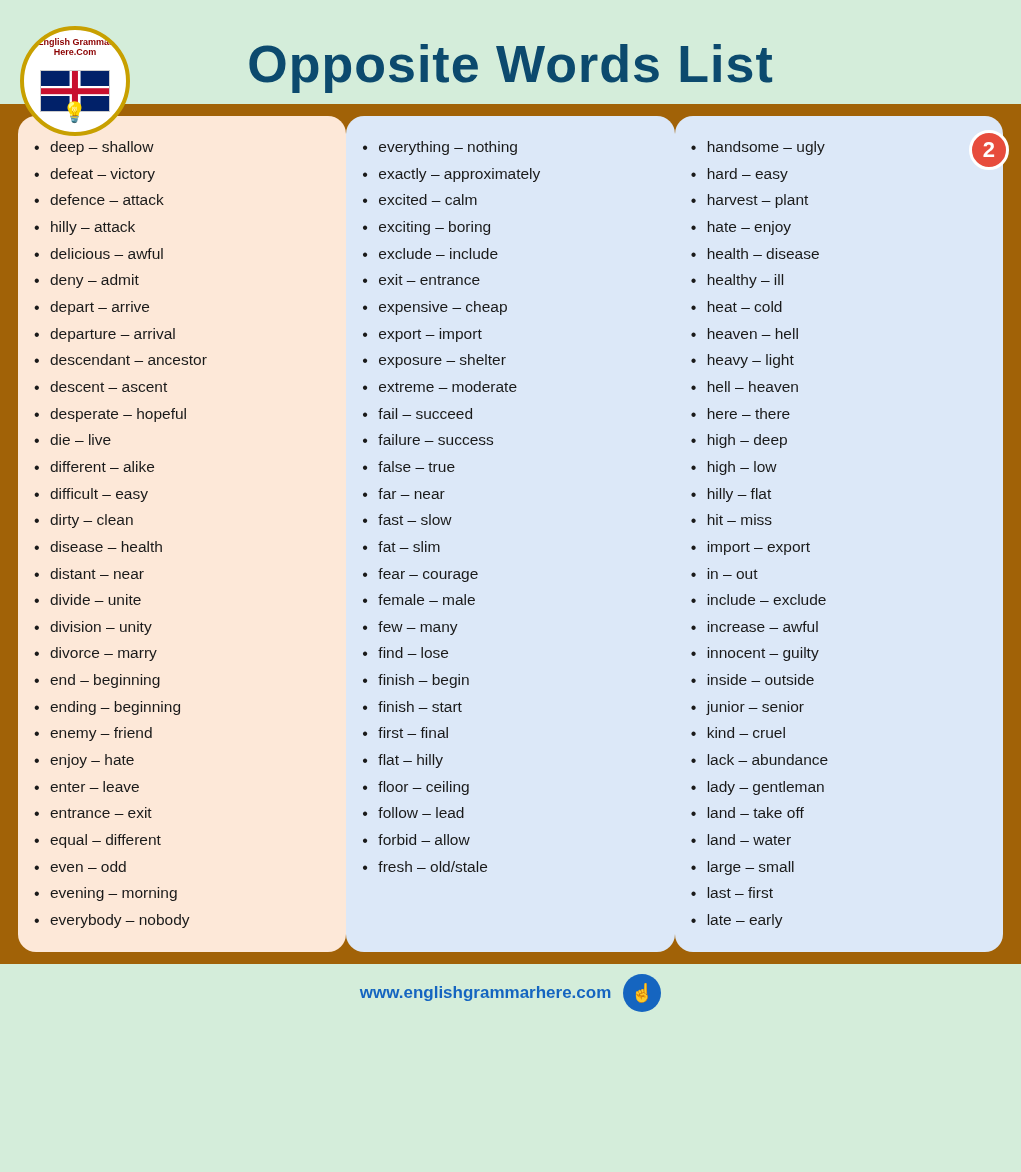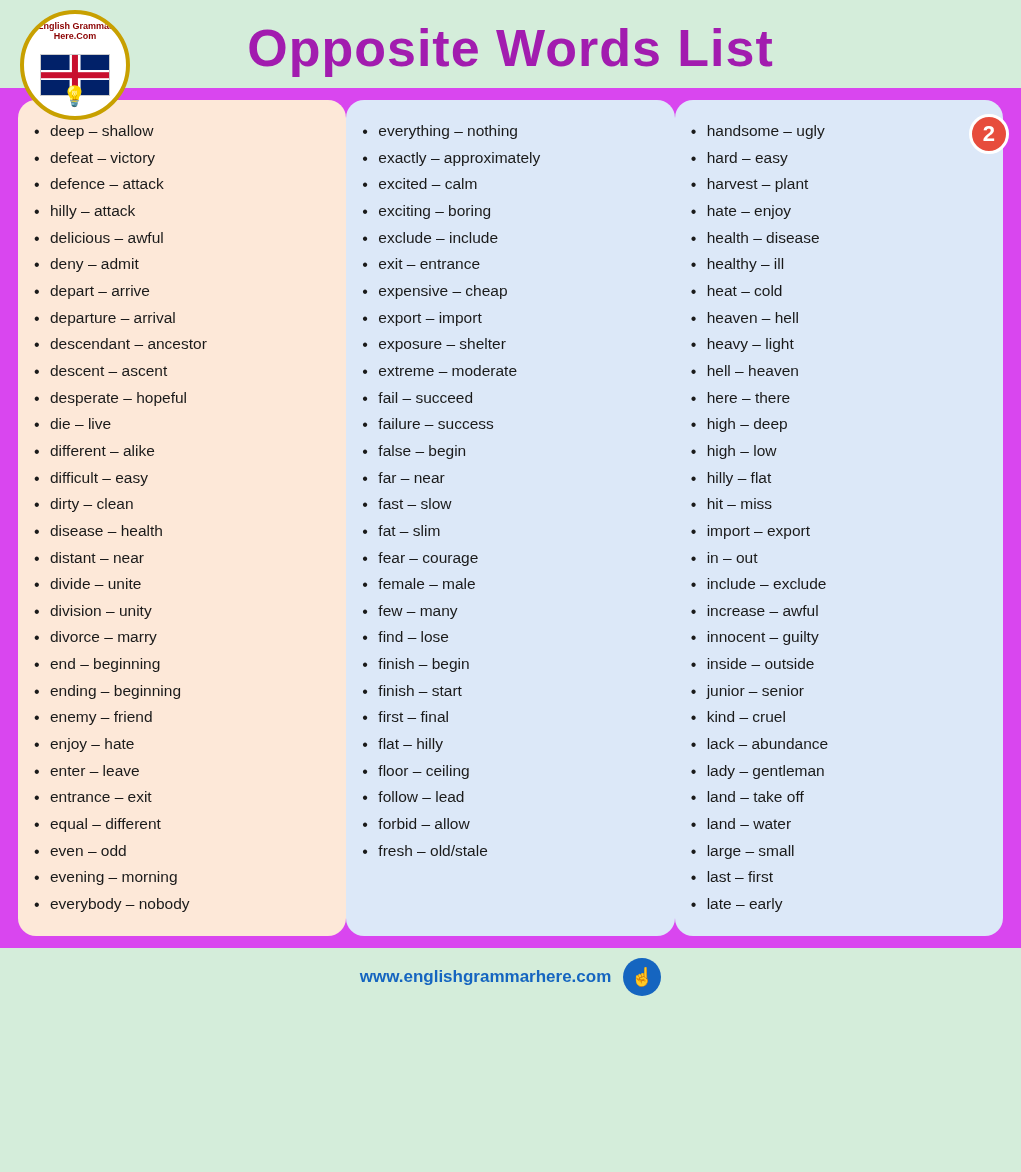--- a/index.html
+++ b/index.html
@@ -11,20 +11,21 @@
       padding: 0;
     }
 
     .header {
       display: flex;
       align-items: center;
       justify-content: center;
       padding: 18px 20px 10px 20px;
       background-color: #d4edda;
       position: relative;
+      margin-top: 16px;
     }
 
     .logo {
       position: absolute;
       left: 20px;
       top: 10px;
       width: 110px;
       height: 110px;
     }
 
@@ -112,30 +113,30 @@
 
     .logo-icon {
       position: absolute;
       bottom: 8px;
       font-size: 20px;
     }
 
     .title {
       font-size: 52px;
       font-weight: 900;
-      color: #a21caf;
+      color: #0c4a6e;
       text-align: left;
       letter-spacing: 1px;
     }
 
     .content-area {
       display: flex;
       gap: 0;
       padding: 12px 18px 12px 18px;
-      background-color: #d946ef;
+      background-color: #a16207;
     }
 
     .column {
       flex: 1;
       border-radius: 18px;
       padding: 18px 16px;
     }
 
     .col-1 { background-color: #fde8d8; }
     .col-2 { background-color: #dce8f8; }
@@ -270,21 +271,21 @@
         <li>excited – calm</li>
         <li>exciting – boring</li>
         <li>exclude – include</li>
         <li>exit – entrance</li>
         <li>expensive – cheap</li>
         <li>export – import</li>
         <li>exposure – shelter</li>
         <li>extreme – moderate</li>
         <li>fail – succeed</li>
         <li>failure – success</li>
-        <li>false – begin</li>
+        <li>false – true</li>
         <li>far – near</li>
         <li>fast – slow</li>
         <li>fat – slim</li>
         <li>fear – courage</li>
         <li>female – male</li>
         <li>few – many</li>
         <li>find – lose</li>
         <li>finish – begin</li>
         <li>finish – start</li>
         <li>first – final</li>

